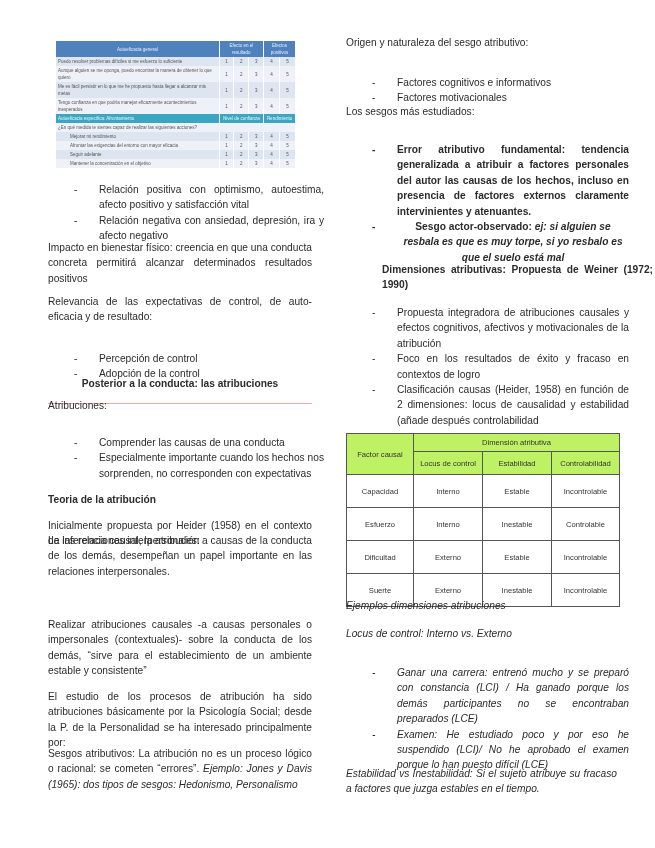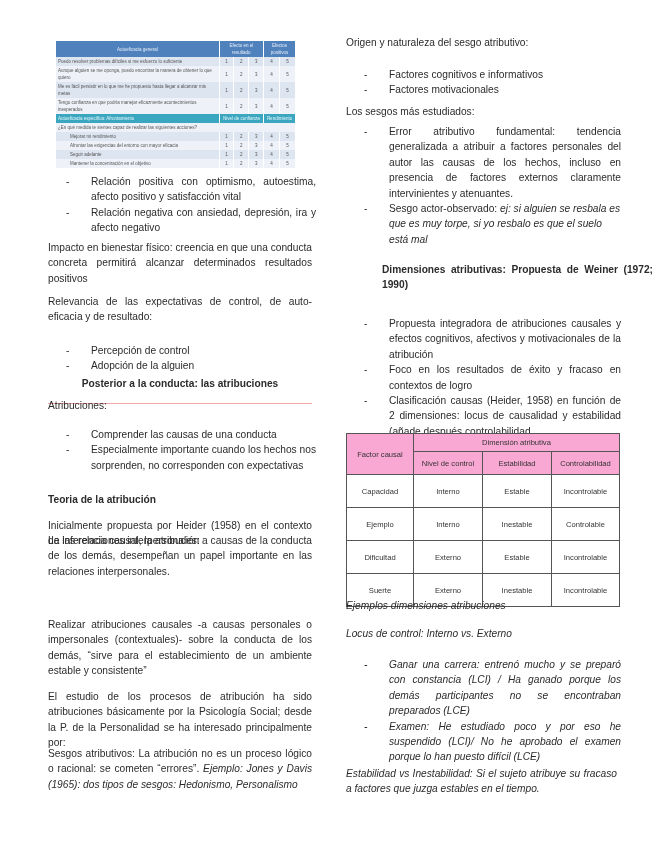--- a/index.html
+++ b/index.html
@@ -5,39 +5,39 @@
   html, body { margin:0; padding:0; background:#ffffff; }
   body { width:655px; height:848px; position:relative; overflow:hidden;
          font-family:"Liberation Sans", sans-serif; color:#2b2b2b; font-size:10.2px; line-height:15.4px; }
   .col { position:absolute; top:0; }
   .left { left:48px; width:264px; }
   .right { left:346px; width:271px; }
   p { margin:0; }
   .just { text-align:justify; }
   .bold { font-weight:bold; }
   .ital { font-style:italic; }
-  ul.dash { list-style:none; margin:4px; padding:0; }
+  ul.dash { list-style:none; margin:12px; padding:0; }
   ul.dash li { position:relative; padding-left:39px; text-align:justify; }
   ul.dash li::before { content:"-"; position:absolute; left:14px; top:0; }
 
   
   .imgtable { position:absolute; left:55px; top:41px; width:240px; border-collapse:collapse;
               font-size:4.5px; line-height:7px; filter:blur(0.35px); color:#555; }
   .imgtable td { padding:1px 2px; border-left:1px solid #fff; }
   .imgtable tr.hdr td { background:#4f81bd; color:#e8eef8; }
   .imgtable tr.hdr2 td { background:#3aa6c0; color:#e8f6fa; }
   .imgtable tr.shade td { background:#dde5f0; }
   .imgtable tr.plain td { background:#eef2f8; }
   .imgtable td.num { text-align:center; width:9px; }
   .imgtable td.ind { padding-left:14px; }
 
   
   table.weiner { border-collapse:collapse; width:274px; font-size:7.6px; text-align:center; color:#333; }
   table.weiner td { border:1px solid #555; }
-  table.weiner .h { background:#f9a8d4; }
+  table.weiner .h { background:#bef264; }
   table.weiner .body td { height:30px; }
 
   .sep { border-bottom:1.5px solid #f4a7a7; }
 </style>
 </head>
 <body>
 
 <table class="imgtable">
   <tbody>
       <tr class="hdr">
@@ -128,21 +128,21 @@
 
 <div class="col left">
   <ul class="dash" style="position:absolute;top:170px;width:264px;">
     <li>Relación positiva con optimismo, autoestima, afecto positivo y satisfacción vital</li>
     <li>Relación negativa con ansiedad, depresión, ira y afecto negativo</li>
   </ul>
   <p class="just" style="position:absolute;top:240px;width:264px;">Impacto en bienestar físico: creencia en que una conducta concreta permitirá alcanzar determinados resultados positivos</p>
   <p class="just" style="position:absolute;top:294px;width:264px;">Relevancia de las expectativas de control, de auto-eficacia y de resultado:</p>
   <ul class="dash" style="position:absolute;top:339px;width:264px;">
     <li>Percepción de control</li>
-    <li>Adopción de la alguien</li>
+    <li>Adopción de la control</li>
   </ul>
   <div class="sep bold" style="position:absolute;top:376px;width:264px;text-align:center;padding-bottom:12px;">Posterior a la conducta: las atribuciones</div>
   <p style="position:absolute;top:398px;width:264px;">Atribuciones:</p>
   <ul class="dash" style="position:absolute;top:423px;width:264px;">
     <li>Comprender las causas de una conducta</li>
     <li>Especialmente importante cuando los hechos nos sorprenden, no corresponden con expectativas</li>
   </ul>
   <p class="bold" style="position:absolute;top:492px;width:264px;">Teoria de la atribución</p>
   <p class="just" style="position:absolute;top:518px;width:264px;">Inicialmente propuesta por Heider (1958) en el contexto de las relaciones interpersonales:</p>
   <p class="just" style="position:absolute;top:533px;width:264px;">La inferencia causal, la atribución a causas de la conducta de los demás, desempeñan un papel importante en las relaciones interpersonales.</p>
@@ -151,52 +151,52 @@
   <p class="just" style="position:absolute;top:746px;width:264px;"><span>Sesgos atributivos: La atribución no es un proceso lógico o racional: se cometen “errores”. </span><span class="ital">Ejemplo: Jones y Davis (1965): dos tipos de sesgos: Hedonismo, Personalismo</span></p>
 </div>
 
 <div class="col right">
   <p style="position:absolute;top:35px;width:271px;">Origen y naturaleza del sesgo atributivo:</p>
   <ul class="dash" style="position:absolute;top:63px;width:271px;">
     <li>Factores cognitivos e informativos</li>
     <li>Factores motivacionales</li>
   </ul>
   <p style="position:absolute;top:104px;width:271px;">Los sesgos más estudiados:</p>
-  <ul class="dash" style="position:absolute;top:120px;width:271px;">
+  <ul class="dash" style="position:absolute;top:130px;width:271px;font-weight:bold;">
     <li>Error atributivo fundamental: tendencia generalizada a atribuir a factores personales del autor las causas de los hechos, incluso en presencia de factores externos claramente intervinientes y atenuantes.</li>
-    <li style="text-align:left"><span>Sesgo actor-observado: </span><span class="ital">ej: si alguien se resbala es que es muy torpe, si yo resbalo es que el suelo está mal</span></li>
+    <li style="text-align:center"><span>Sesgo actor-observado: </span><span class="ital">ej: si alguien se resbala es que es muy torpe, si yo resbalo es que el suelo está mal</span></li>
   </ul>
   <p class="bold just" style="position:absolute;top:262px;width:271px;margin-left:36px;">Dimensiones atributivas: Propuesta de Weiner (1972; 1990)</p>
-  <ul class="dash" style="position:absolute;top:312px;width:271px;">
+  <ul class="dash" style="position:absolute;top:293px;width:271px;">
     <li>Propuesta integradora de atribuciones causales y efectos cognitivos, afectivos y motivacionales de la atribución</li>
     <li>Foco en los resultados de éxito y fracaso en contextos de logro</li>
     <li>Clasificación causas (Heider, 1958) en función de 2 dimensiones: locus de causalidad y estabilidad (añade después controlabilidad</li>
   </ul>
 
   <table class="weiner" style="position:absolute;top:433px;left:0;">
     <tbody>
         <tr>
       <td class="h" rowspan="2" style="width:64px">Factor causal</td>
       <td class="h" colspan="3" style="height:11px">Dimensión atributiva</td>
     </tr>
     <tr>
-      <td class="h" style="height:20px;width:66px">Nivel de control</td>
+      <td class="h" style="height:20px;width:66px">Locus de control</td>
       <td class="h" style="width:66px">Estabilidad</td>
       <td class="h">Controlabilidad</td>
     </tr>
     </tbody>
       <tbody id="weiner-body">
         <tr class="body">
           <td>Capacidad</td>
           <td>Interno</td>
           <td>Estable</td>
           <td>Incontrolable</td>
         </tr>
         <tr class="body">
-          <td>Ejemplo</td>
+          <td>Esfuerzo</td>
           <td>Interno</td>
           <td>Inestable</td>
           <td>Controlable</td>
         </tr>
         <tr class="body">
           <td>Dificultad</td>
           <td>Externo</td>
           <td>Estable</td>
           <td>Incontrolable</td>
         </tr>

